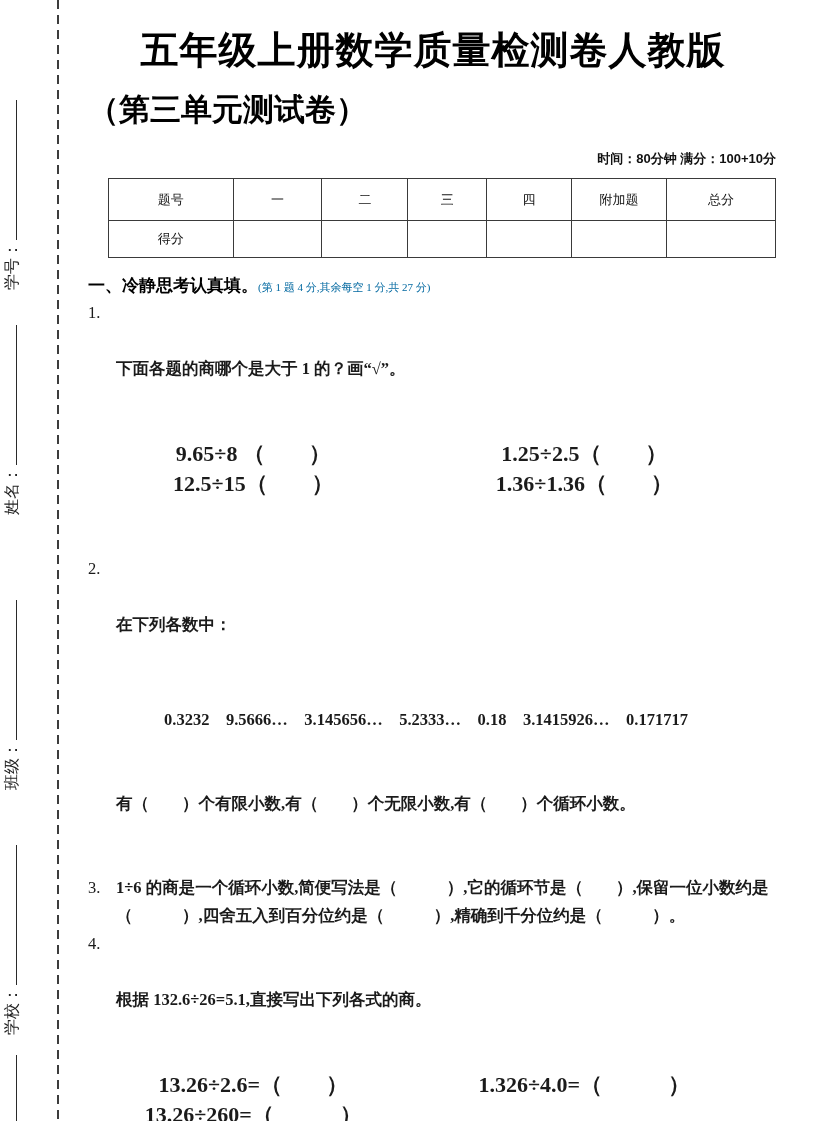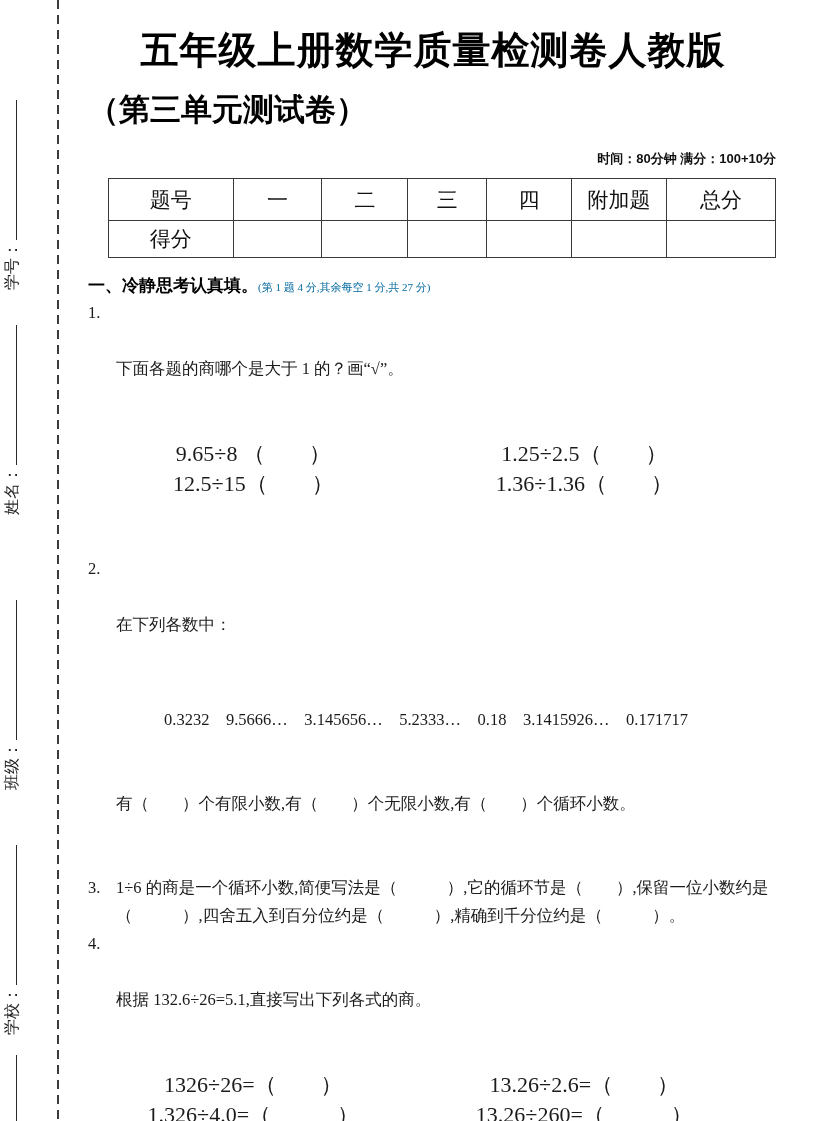--- a/index.html
+++ b/index.html
@@ -37,39 +37,39 @@
     font-family:"Liberation Sans","DejaVu Sans",sans-serif;
     font-size:31px; line-height:44px; font-weight:900; color:#000;
   }
   .meta {
     margin:16px 2px 0 0; text-align:right;
     font-family:"Liberation Sans","DejaVu Sans",sans-serif;
     font-size:13px; line-height:22px; font-weight:700; color:#111;
   }
   table.score {
     margin:8px 0 0 20px; width:668px; border-collapse:collapse; table-layout:fixed;
-    font-size:21px; color:#111;
+    font-size:13px; color:#111;
   }
   table.score td { border:1.7px solid #3a3a3a; text-align:center; padding:0; }
   table.score tr.hdr td { height:41px; }
   table.score tr.blank td { height:36px; }
 
   .sec-heading {
     margin:16px 0 0 0; font-size:17px; line-height:24px;
     font-family:"Liberation Sans","DejaVu Sans",sans-serif; font-weight:800; color:#000;
     white-space:pre-wrap;
   }
   .sec-heading .note {
     font-family:"Liberation Serif","DejaVu Serif",serif;
     font-weight:400; font-size:11px; color:#0369a1;
   }
 
   .q { display:flex; align-items:flex-start; }
   .qnum { flex:none; width:28px; font-size:16.5px; line-height:28px; }
-  .qbody { flex:1; font-size:16.5px; line-height:28px; white-space:pre-wrap; }
+  .qbody { flex:1; font-size:16.5px; line-height:28px; white-space:pre-wrap;font-weight:bold; }
 
   .items2 { display:grid; grid-template-columns:41.5% 58.5%; }
   .items2 .item { font-size:22px; line-height:30px; white-space:pre-wrap;text-align:center; }
   .nums-line { padding-left:48px; font-size:16.5px; line-height:28px; white-space:pre-wrap;margin-top:11px; }
 
   .footer {
     position:absolute; left:88px; bottom:16px; width:690px; text-align:center;
     font-size:15px; color:#111; white-space:pre-wrap;
   }
 </style>
@@ -161,21 +161,20 @@
     <div class="q">
       <span class="qnum">3.</span>
       <div class="qbody">1÷6 的商是一个循环小数,简便写法是（　　　）,它的循环节是（　　）,保留一位小数约是（　　　）,四舍五入到百分位约是（　　　）,精确到千分位约是（　　　）。</div>
     </div>
 
     <div class="q">
       <span class="qnum">4.</span>
       <div class="qbody">
         <div>根据 132.6÷26=5.1,直接写出下列各式的商。</div>
         <div class="items2">
-          <div class="item">1326÷26=（　　）</div>
           <div class="item">13.26÷2.6=（　　）</div>
           <div class="item">1.326÷4.0=（　　　）</div>
           <div class="item">13.26÷260=（　　　）</div>
         </div>
       </div>
     </div>
 
   </div>
 
 

